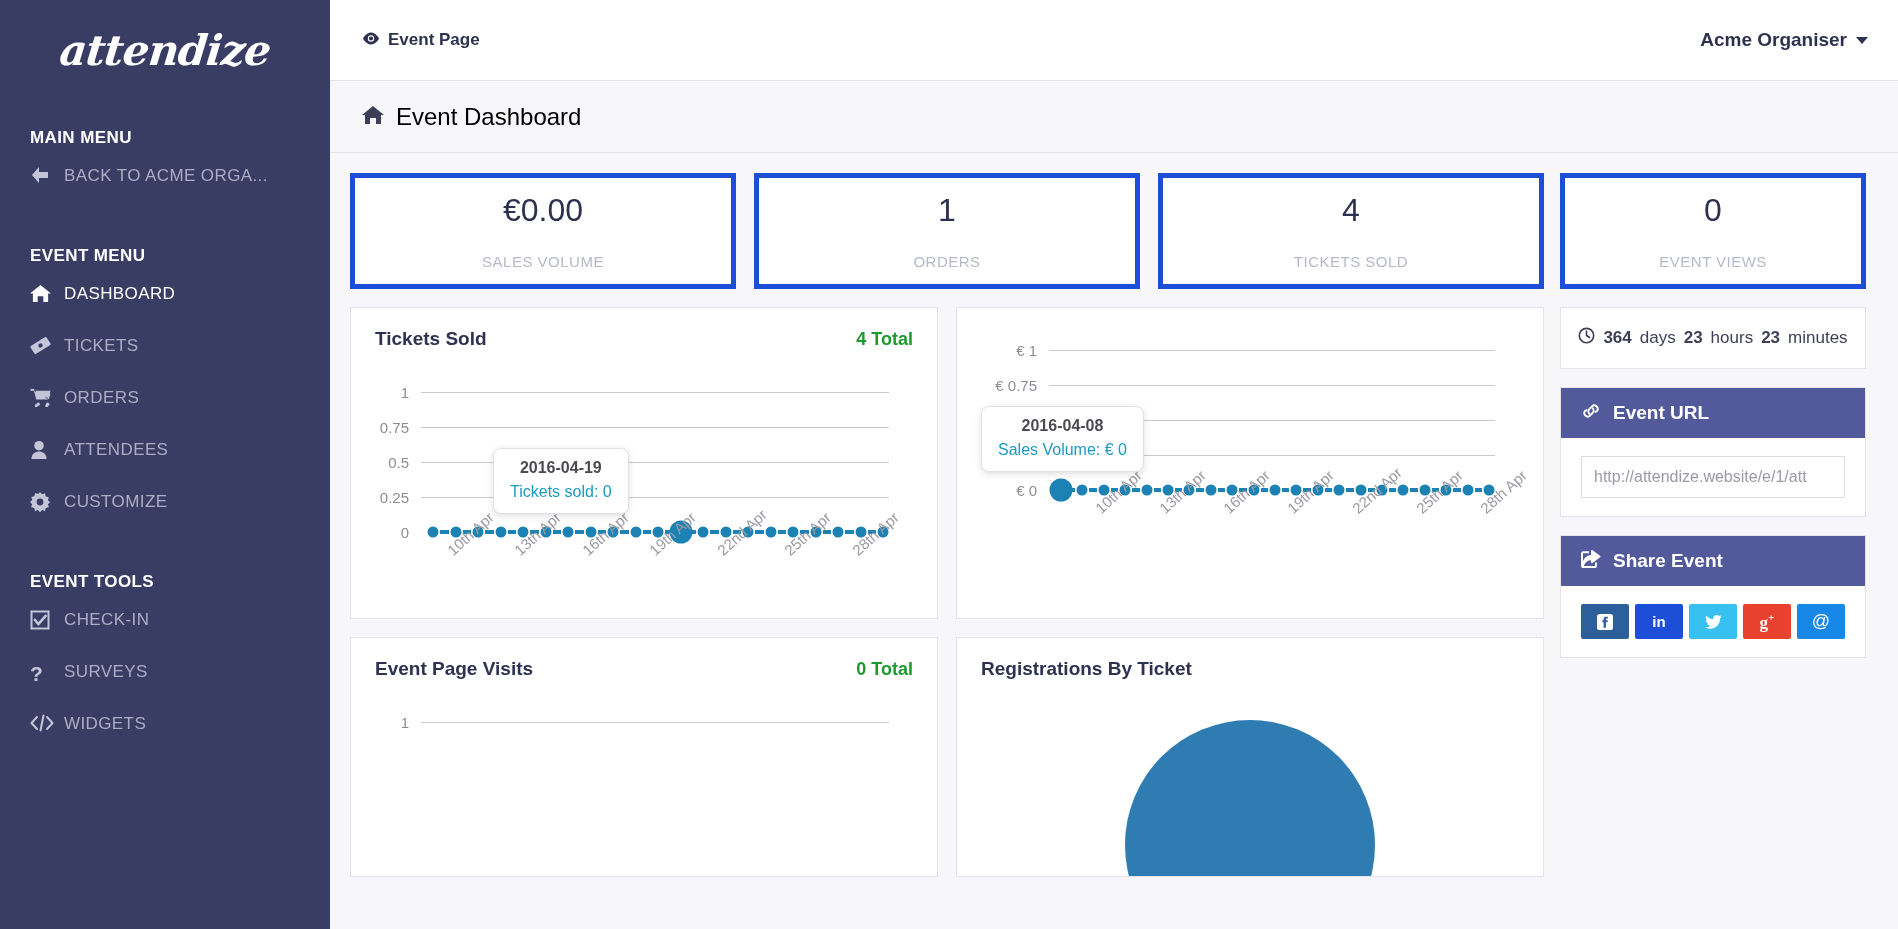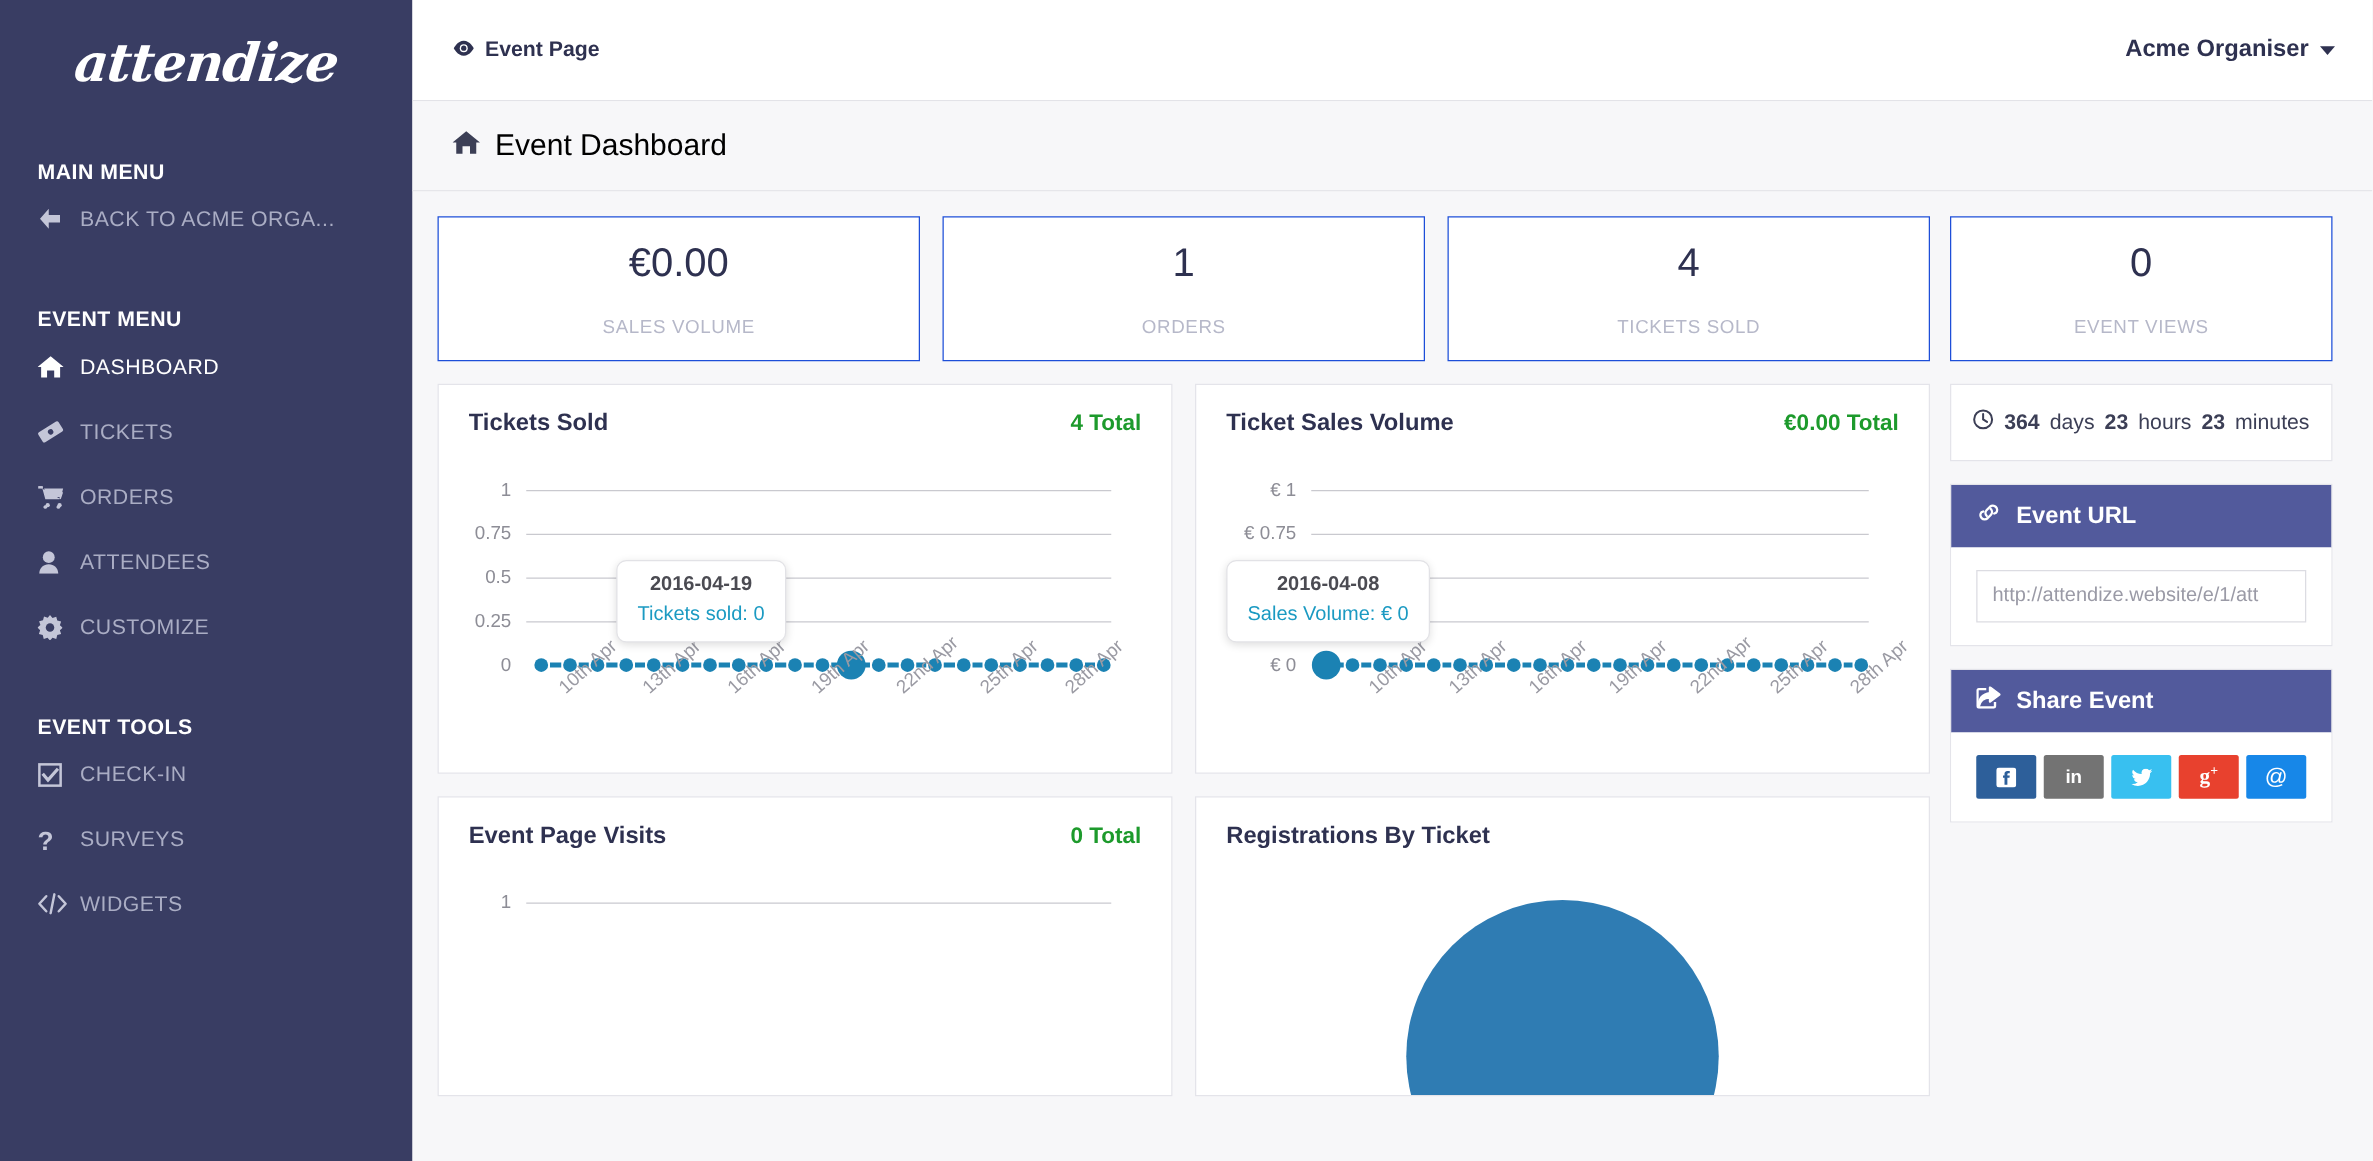--- a/index.html
+++ b/index.html
@@ -116,21 +116,21 @@
     gap: 16px;
   }
   .col-left { flex: 1 1 auto; min-width: 0; }
   .col-right { flex: 0 0 290px; }
 
   
   .stats-row { display: flex; gap: 18px; margin-bottom: 18px; }
   .stat-card {
     flex: 1 1 0;
     background: #ffffff;
-    border: 1px solid #1d4ed8;
+    border: 5px solid #1d4ed8;
     height: 116px;
     display: flex; flex-direction: column;
     align-items: center; justify-content: center;
     gap: 4px;
   }
   .stat-value { font-size: 32px; color: #2e3150; font-weight: 400; }
   .stat-label {
     font-size: 15px; color: #b6b8c9; letter-spacing: 0.5px;
     text-transform: uppercase;
     margin-top: 20px;
@@ -221,21 +221,21 @@
     font-family: "Liberation Sans", sans-serif;
   }
   .share-row { display: flex; gap: 6px; }
   .share-btn {
     width: 48px; height: 35px;
     display: flex; align-items: center; justify-content: center;
     color: #fff; border: none; cursor: pointer;
     border-radius: 2px;
   }
   .sb-fb { background: #2d5f9a; }
-  .sb-li { background: #737373; }
+  .sb-li { background: #1d4ed8; }
   .sb-tw { background: #38c0f0; }
   .sb-gp { background: #e8412e; }
   .sb-em { background: #1787e8; }
   .share-btn svg { display:block; }
 
   
   .bottom-row { display: flex; gap: 18px; }
   .panel-bottom { height: 240px; overflow: hidden; }
   .pie-wrap {
     position: absolute; left: 0; right: 0; top: 82px;
@@ -458,24 +458,20 @@
                 <div class="xlabel" style="left: 362.5px; top: 196px;">22nd Apr</div>
                 <div class="xlabel" style="left: 430px; top: 196px;">25th Apr</div>
                 <div class="xlabel" style="left: 497.5px; top: 196px;">28th Apr</div>
                 <div class="tooltip" style="left: 142px; top: 98px;">
                   <div class="tt-date">2016-04-19</div>
                   <div class="tt-val">Tickets sold: 0</div>
                 </div>
               </div>
           </div>
           <div class="panel">
-            <div class="panel-head">
-              <span class="panel-title">Ticket Sales Volume</span>
-              <span class="panel-total">€0.00 Total</span>
-            </div>
             <div class="chart-area" id="chart-sales-volume">
                 <div class="ytick" style="top: 182px; left: 0px; width: 80px;">€ 0</div>
                 <div class="gridline" style="left: 92px; width: 446px; top: 147px;"></div>
                 <div class="ytick" style="top: 147px; left: 0px; width: 80px;">€ 0.25</div>
                 <div class="gridline" style="left: 92px; width: 446px; top: 112px;"></div>
                 <div class="ytick" style="top: 112px; left: 0px; width: 80px;">€ 0.5</div>
                 <div class="gridline" style="left: 92px; width: 446px; top: 77px;"></div>
                 <div class="ytick" style="top: 77px; left: 0px; width: 80px;">€ 0.75</div>
                 <div class="gridline" style="left: 92px; width: 446px; top: 42px;"></div>
                 <div class="ytick" style="top: 42px; left: 0px; width: 80px;">€ 1</div>

